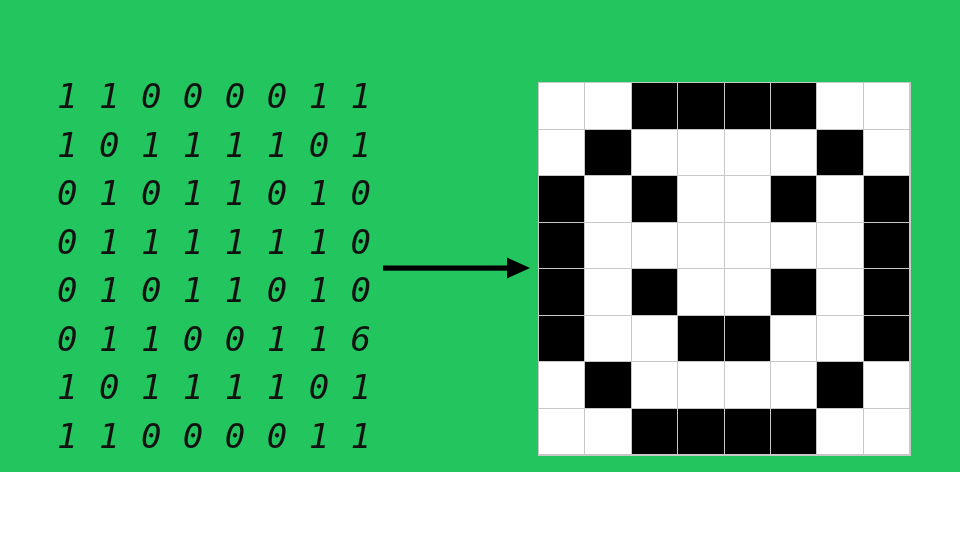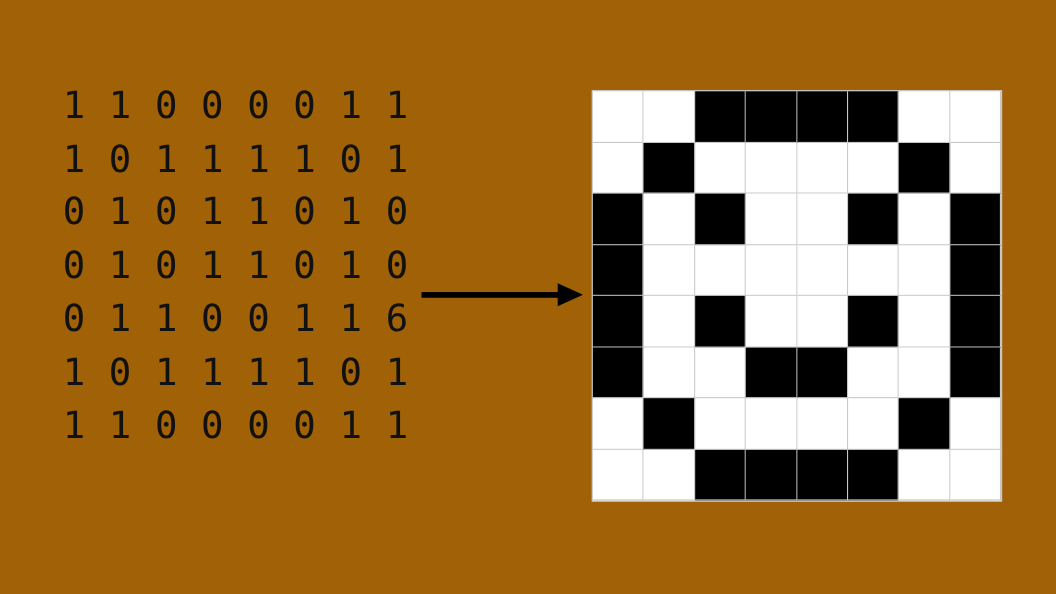--- a/index.html
+++ b/index.html
@@ -14,22 +14,23 @@
     position: relative;
     overflow: hidden;
     font-family: "DejaVu Sans Mono", "Liberation Mono", monospace;
   }
 
   
   #stage {
     position: absolute;
     left: 0; top: 0;
     width: 960px;
-    height: 540px;
-    background: #a16207;
+    height: 472px;
+    background: #22c55e;
+    font-style: italic;
   }
 
   
   #binary-matrix {
     position: absolute;
     left: 57px;
     top: 72px;
     width: 310px;
   }
   .bin-row {
@@ -82,20 +83,21 @@
 </style>
 </head>
 <body>
 
 <div id="stage">
 
   <div id="binary-matrix">
     <span class="bin-row">1 1 0 0 0 0 1 1</span>
     <span class="bin-row">1 0 1 1 1 1 0 1</span>
     <span class="bin-row">0 1 0 1 1 0 1 0</span>
+    <span class="bin-row">0 1 1 1 1 1 1 0</span>
     <span class="bin-row">0 1 0 1 1 0 1 0</span>
     <span class="bin-row">0 1 1 0 0 1 1 6</span>
     <span class="bin-row">1 0 1 1 1 1 0 1</span>
     <span class="bin-row">1 1 0 0 0 0 1 1</span>
   </div>
 
   <div id="transform-arrow">
     <svg viewBox="0 0 150 32" xmlns="http://www.w3.org/2000/svg" aria-hidden="true">
       <rect x="0" y="13.5" width="128" height="5.2" fill="#000000"></rect>
       <polygon points="124,5.5 147,16 124,26.5" fill="#000000"></polygon>

